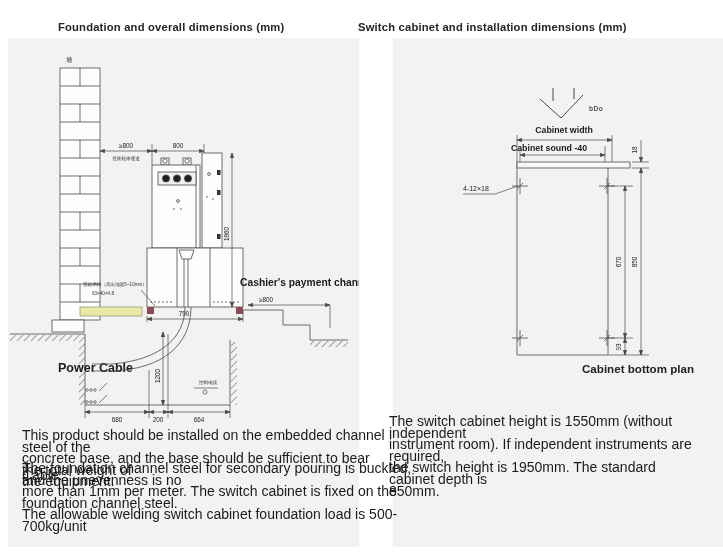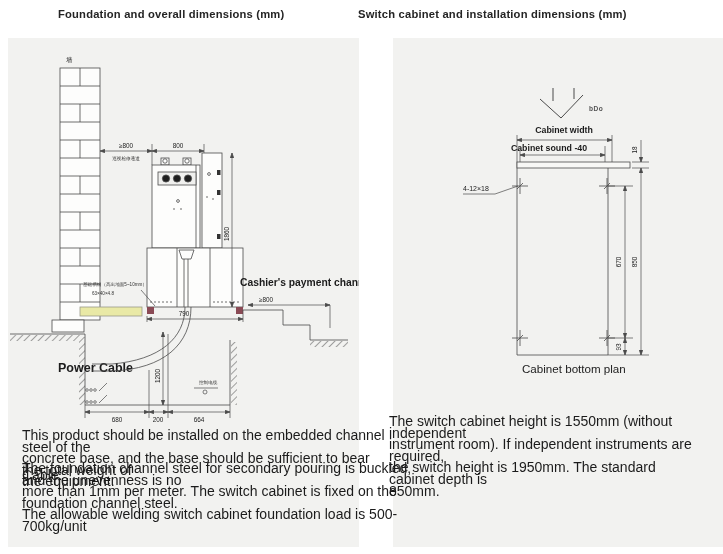--- a/index.html
+++ b/index.html
@@ -1,39 +1,39 @@
 <!DOCTYPE html>
 <html style="--panel_bg: #f2f2f0; --line: #4a4a4a; --channel_steel: #e9e9a6; --anchor: #8a4a55; --meter_dark: #1f1f1f;"><head>
 <meta charset="utf-8">
 <style>
   html,body{margin:0;padding:0;}
   body{width:723px;height:554px;position:relative;background:#ffffff;
        font-family:"Liberation Sans", sans-serif;color:#1d1d1d;overflow:hidden;}
-  .title{position:absolute;top:8px;font-size:11.2px;font-weight:600;color:#242424;letter-spacing:.2px;padding-left:44px;}
+  .title{position:absolute;top:21px;font-size:11.2px;font-weight:600;color:#242424;letter-spacing:.2px;padding-left:44px;}
   #title-left{left:14px;}
   #title-right{left:314px;text-align:right;}
   .panel{position:absolute;top:38px;height:509px;background:var(--panel_bg);}
   #panel-left{left:8px;width:351px;}
   #panel-right{left:393px;width:330px;}
   svg{position:absolute;left:0;top:0;}
   svg text{fill:#222;font-family:"Liberation Sans", sans-serif;}
   .d{font-size:6.4px;}
   .dch{font-size:4.6px;fill:#333;}
   .big-label{font-size:12.5px;font-weight:600;fill:#1c1c1c;}
   .mid-label{font-size:10.3px;font-weight:600;fill:#1c1c1c;}
   .dim-head{font-size:8.8px;font-weight:600;fill:#1c1c1c;}
   .stamp{font-size:6.6px;font-weight:700;fill:#555;letter-spacing:.5px;}
   .bolt{font-size:7px;fill:#222;}
   .para{position:absolute;font-size:14px;line-height:11.6px;color:#1b1b1b;white-space:pre-line;}
   #para-left-1{left:22px;top:430px;width:370px;}
   #note-label{left:22px;top:470px;width:100px;}
   #para-left-2{left:22px;top:463px;width:410px;}
   #para-right{left:389px;top:416px;width:315px;}
-  #plan-caption{position:absolute;left:522px;top:362px;width:118px;
-                font-size:11.6px;font-weight:400;color:#222;line-height:13.5px;}
+  #plan-caption{position:absolute;left:582px;top:362px;width:118px;
+                font-size:11.6px;font-weight:700;color:#222;line-height:13.5px;}
   line,polyline,path,rect.stroke{stroke:var(--line);}
 </style>
 </head>
 <body>
 
 <div class="title" id="title-left">Foundation and overall dimensions (mm)</div>
 <div class="title" id="title-right">Switch cabinet and installation dimensions (mm)</div>
 
 <div class="panel" id="panel-left">
 <svg width="351" height="400" viewBox="0 0 351 400">

